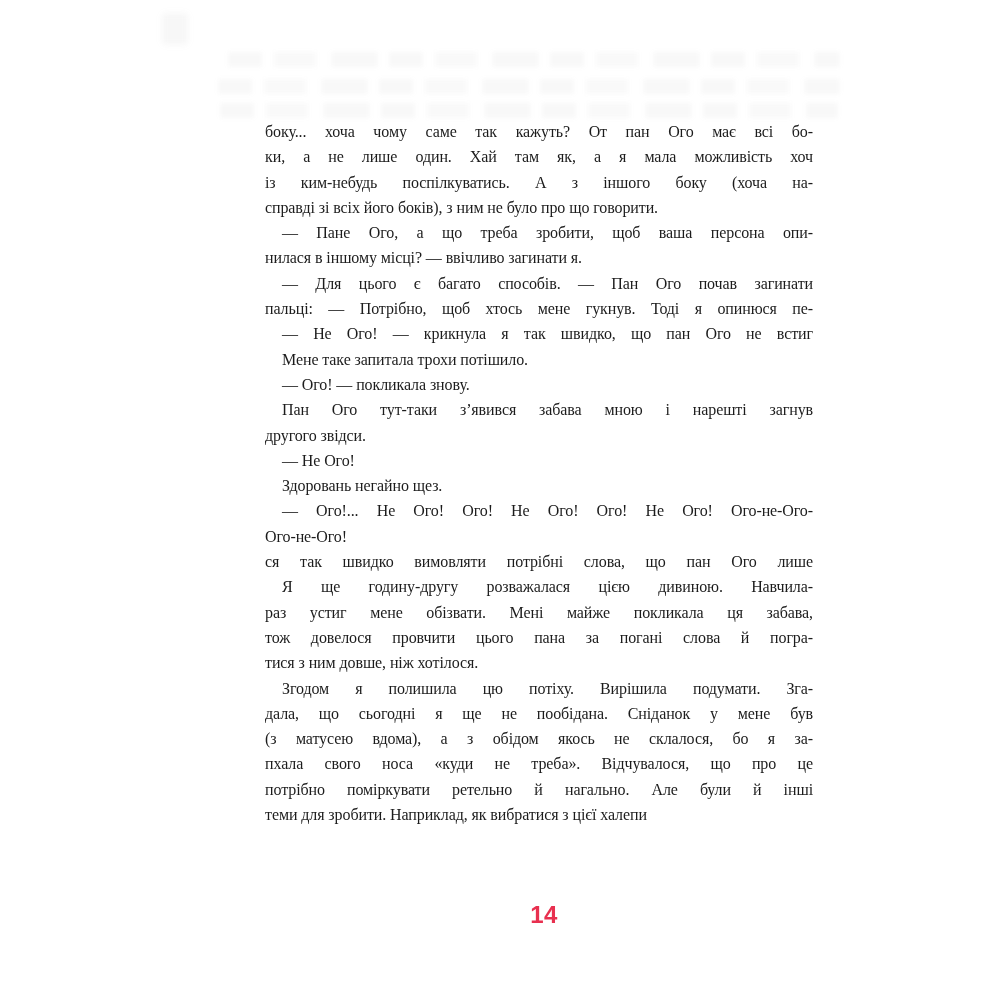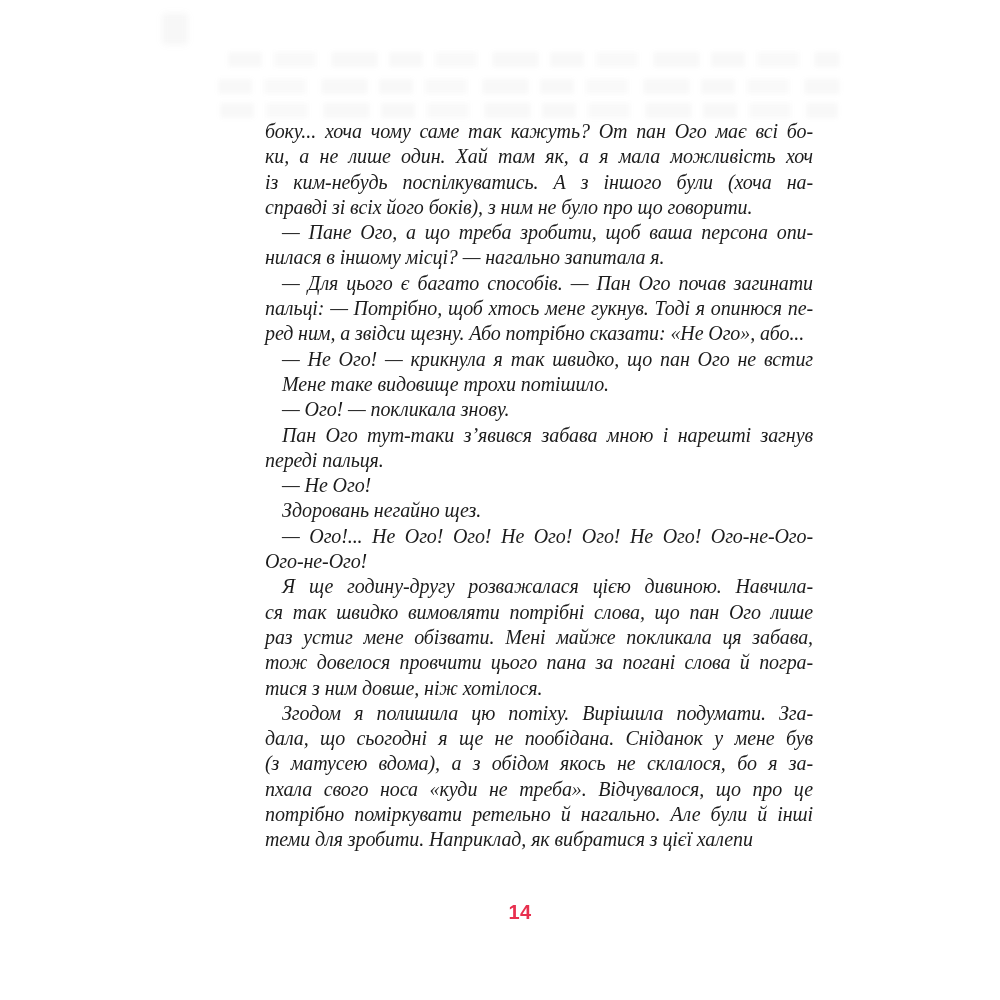--- a/index.html
+++ b/index.html
@@ -38,102 +38,100 @@
     filter: blur(3px);
     border-radius: 4px;
   }
 
   .text-block {
     position: absolute;
     left: 265px;
     top: 119px;
     width: 548px;
     color: var(--text-color, #1c1c1c);
-    font-size: 20px;
+    font-size: 16px;
     line-height: 25.3px;
     letter-spacing: -0.1px;
-    font-style: italic;
   }
   .paragraph { margin: 0; padding: 0; }
   .line {
     text-align: justify;
     text-align-last: justify;
     white-space: normal;
   }
   .line.last {
     text-align-last: left;
   }
   .line.indent {
     text-indent: 17px;
   }
 
   .page-number {
     position: absolute;
-    left: 520px;
+    left: 544px;
     top: 901px;
     transform: translateX(-50%);
     font-family: "Liberation Sans", "DejaVu Sans", sans-serif;
     font-weight: 700;
-    font-size: 20px;
+    font-size: 24px;
     letter-spacing: 0.5px;
     color: var(--page-number-color, #e8304f);
   }
 </style>
 </head>
 <body style="--background: #ffffff; --text-color: #1c1c1c; --page-number-color: #e8304f;">
 
 <div class="page">
 
   <div class="ghost-blob" style="left:162px; top:13px; width:26px; height:32px;"></div>
   <div class="ghost-row" style="left:228px; top:52px; width:612px;"></div>
   <div class="ghost-row" style="left:218px; top:79px; width:622px;"></div>
   <div class="ghost-row" style="left:220px; top:103px; width:618px;"></div>
 
   <main class="text-block">
       <div class="paragraph">
         <div class="line">боку... хоча чому саме так кажуть? От пан Ого має всі бо-</div>
         <div class="line">ки, а не лише один. Хай там як, а я мала можливість хоч</div>
-        <div class="line">із ким-небудь поспілкуватись. А з іншого були (хоча на-</div>
+        <div class="line">із ким-небудь поспілкуватись. А з іншого боку (хоча на-</div>
         <div class="line last">справді зі всіх його боків), з ним не було про що говорити.</div>
       </div>
       <div class="paragraph">
         <div class="line indent">— Пане Ого, а що треба зробити, щоб ваша персона опи-</div>
-        <div class="line last">нилася в іншому місці? — нагально запитала я.</div>
+        <div class="line last">нилася в іншому місці? — ввічливо загинати я.</div>
       </div>
       <div class="paragraph">
         <div class="line indent">— Для цього є багато способів. — Пан Ого почав загинати</div>
         <div class="line">пальці: — Потрібно, щоб хтось мене гукнув. Тоді я опинюся пе-</div>
-        <div class="line last">ред ним, а звідси щезну. Або потрібно сказати: «Не Ого», або...</div>
       </div>
       <div class="paragraph">
         <div class="line indent">— Не Ого! — крикнула я так швидко, що пан Ого не встиг</div>
       </div>
       <div class="paragraph">
-        <div class="line last indent">Мене таке видовище трохи потішило.</div>
+        <div class="line last indent">Мене таке запитала трохи потішило.</div>
       </div>
       <div class="paragraph">
         <div class="line last indent">— Ого! — покликала знову.</div>
       </div>
       <div class="paragraph">
         <div class="line indent">Пан Ого тут-таки з’явився забава мною і нарешті загнув</div>
-        <div class="line last">переді пальця.</div>
+        <div class="line last">другого звідси.</div>
       </div>
       <div class="paragraph">
         <div class="line last indent">— Не Ого!</div>
       </div>
       <div class="paragraph">
         <div class="line last indent">Здоровань негайно щез.</div>
       </div>
       <div class="paragraph">
         <div class="line indent">— Ого!... Не Ого! Ого! Не Ого! Ого! Не Ого! Ого-не-Ого-</div>
         <div class="line last">Ого-не-Ого!</div>
       </div>
       <div class="paragraph">
+        <div class="line">ся так швидко вимовляти потрібні слова, що пан Ого лише</div>
         <div class="line indent">Я ще годину-другу розважалася цією дивиною. Навчила-</div>
-        <div class="line">ся так швидко вимовляти потрібні слова, що пан Ого лише</div>
         <div class="line">раз устиг мене обізвати. Мені майже покликала ця забава,</div>
         <div class="line">тож довелося провчити цього пана за погані слова й погра-</div>
         <div class="line last">тися з ним довше, ніж хотілося.</div>
       </div>
       <div class="paragraph">
         <div class="line indent">Згодом я полишила цю потіху. Вирішила подумати. Зга-</div>
         <div class="line">дала, що сьогодні я ще не пообідана. Сніданок у мене був</div>
         <div class="line">(з матусею вдома), а з обідом якось не склалося, бо я за-</div>
         <div class="line">пхала свого носа «куди не треба». Відчувалося, що про це</div>
         <div class="line">потрібно поміркувати ретельно й нагально. Але були й інші</div>

